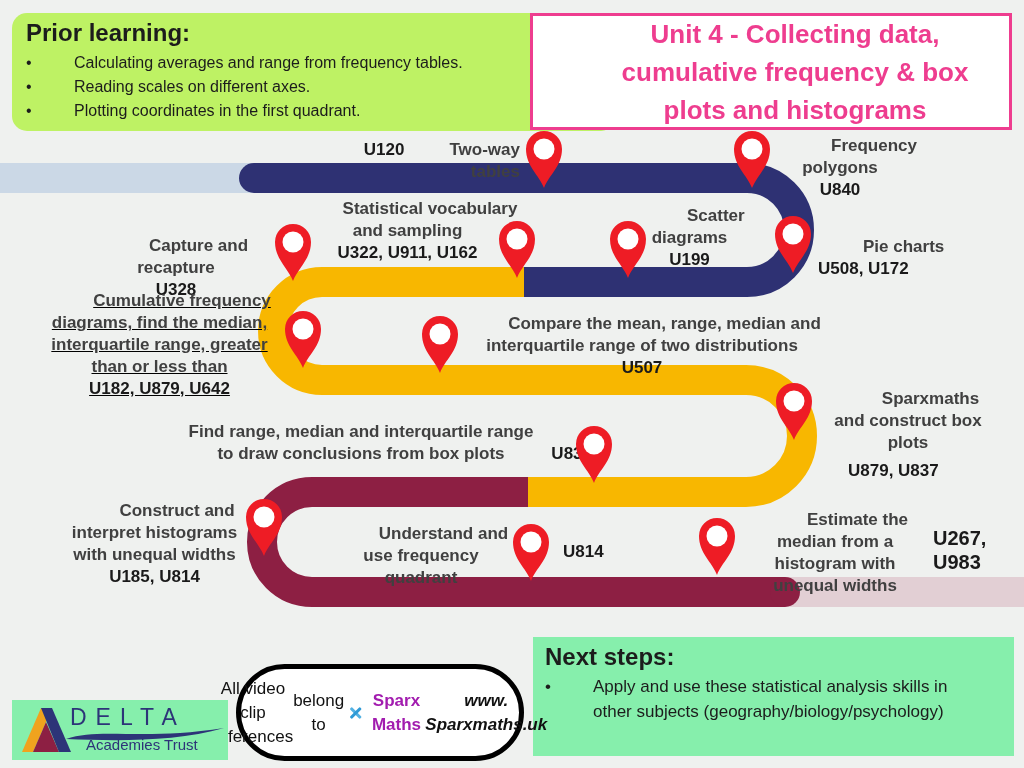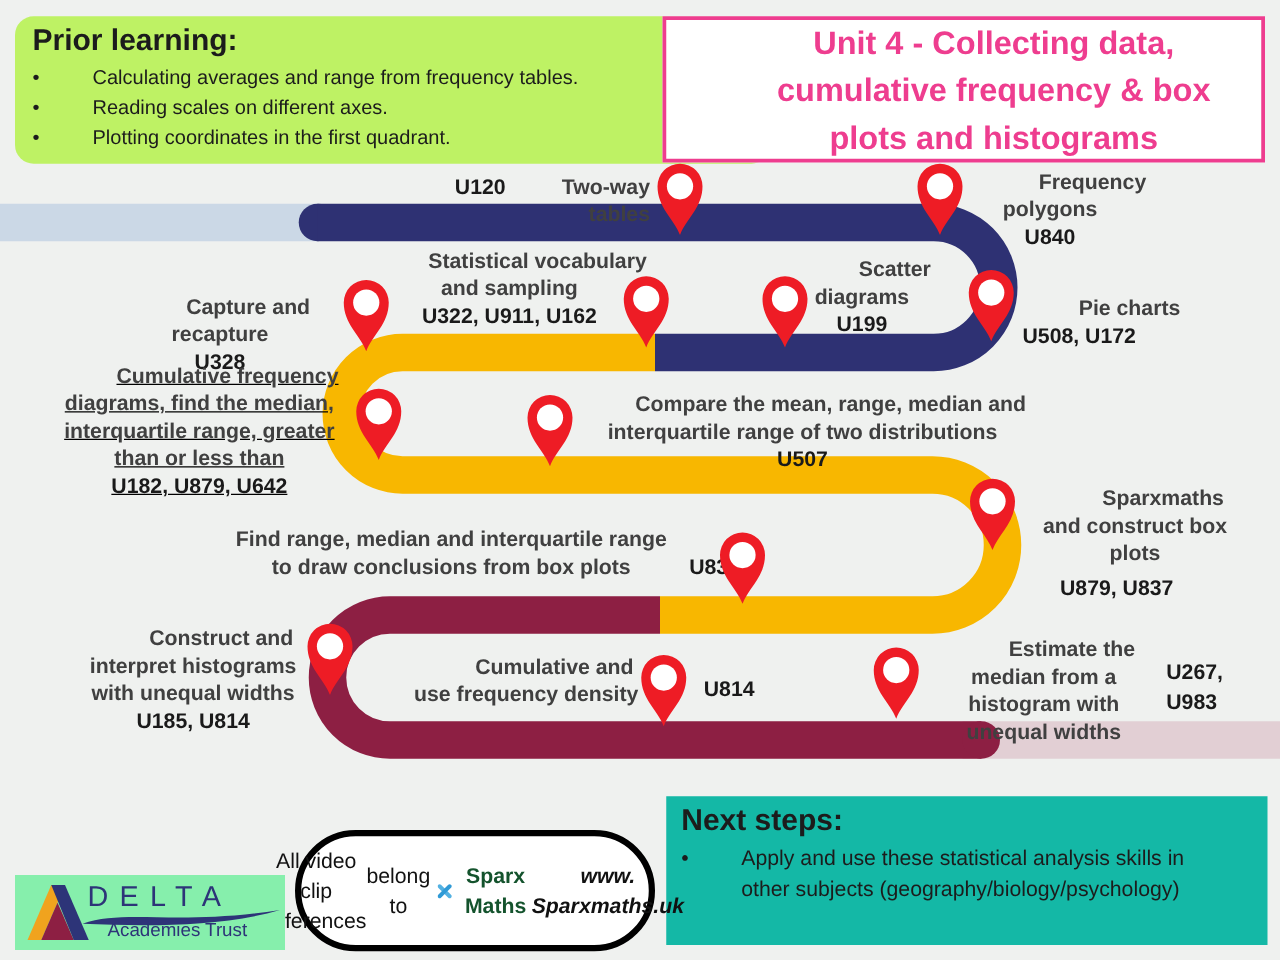--- a/index.html
+++ b/index.html
@@ -46,41 +46,41 @@
   .stop-8{left:462px;top:313px;width:360px;}
   .stop-9{left:822px;top:388px;width:172px;}
   .stop-9 .codes{display:block;text-align:left;padding-left:26px;margin-top:6px;}
   .stop-10{left:140px;top:421px;width:452px;text-align:center;}
   .stop-10 .plabel{display:block;padding-right:55px;}
   .stop-10 .codes{position:absolute;right:0;bottom:0;}
   .stop-11{left:62px;top:500px;width:185px;}
   .stop-12{left:330px;top:523px;width:182px;}
   .code-12{left:563px;top:542px;font-size:17px;font-weight:bold;color:#1a1a1a;}
   .stop-13{left:740px;top:509px;width:190px;}
-  .code-13{left:933px;top:526px;width:64px;font-size:17px;line-height:24px;font-weight:bold;color:#1a1a1a;text-align:left;}
+  .code-13{left:933px;top:526px;width:64px;font-size:20px;line-height:24px;font-weight:bold;color:#1a1a1a;text-align:left;}
 
   
   .pin{position:absolute;width:42px;height:62px;}
 
   
   .next-box{
     left:533px;top:637px;width:481px;height:119px;
-    background:#14b8a6;box-sizing:border-box;padding:6px 10px 0 12px;
+    background:#86efac;box-sizing:border-box;padding:6px 10px 0 12px;
   }
   .next-title{font-size:24px;font-weight:bold;color:#1c1c1c;margin-bottom:3px;}
   .next-box .bullet-row{font-size:17px;line-height:25px;}
 
   .sparx-oval{
     left:236px;top:664px;width:288px;height:97px;
     background:#ffffff;border:5px solid #000;border-radius:50px;box-sizing:border-box;
     display:flex;align-items:center;justify-content:center;
     font-size:17px;color:#111;line-height:24px;text-align:center;
   }
   .sparx-line2{display:flex;align-items:center;gap:6px;}
-  .sparx-brand{color:#14532d;font-weight:bold;}
+  .sparx-brand{color:#a21caf;font-weight:bold;}
   .sparx-url{font-weight:bold;font-style:italic;}
 
   .delta-box{
     left:12px;top:700px;width:216px;height:60px;background:#86efac;
   }
   .delta-name{
     position:absolute;left:58px;top:4px;font-size:23px;color:#2d3478;
     letter-spacing:9px;font-weight:normal;
   }
   .delta-sub{
@@ -171,21 +171,21 @@
   <span class="plabel">Find range, median and interquartile range to draw conclusions from box plots</span>
   <span class="codes">U837</span>
 </div>
 
 <div class="stop stop-11">
   <span class="plabel">Construct and interpret histograms with unequal widths</span><br>
   <span class="codes">U185, U814</span>
 </div>
 
 <div class="stop stop-12">
-  <span class="plabel">Cumulative and use frequency density</span>
+  <span class="plabel">Understand and use frequency quadrant</span>
 </div>
 <div class="abs code-12">U814</div>
 
 <div class="stop stop-13">
   <span class="plabel">Estimate the median from a histogram with unequal widths</span>
 </div>
 <div class="abs code-13">U267, U983</div>
 
 <svg class="pin" style="left:523px;top:128px;" viewBox="0 0 42 62">
     <path d="M21 60 C16 47 3 38 3 21 A18 18 0 1 1 39 21 C39 38 26 47 21 60 Z" fill="#ee1c25"></path>

